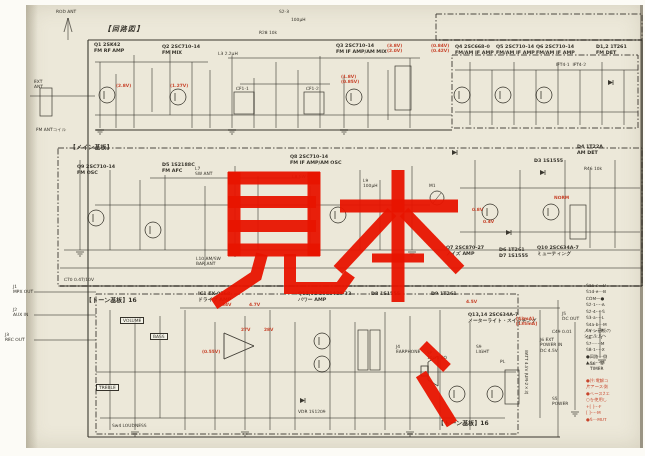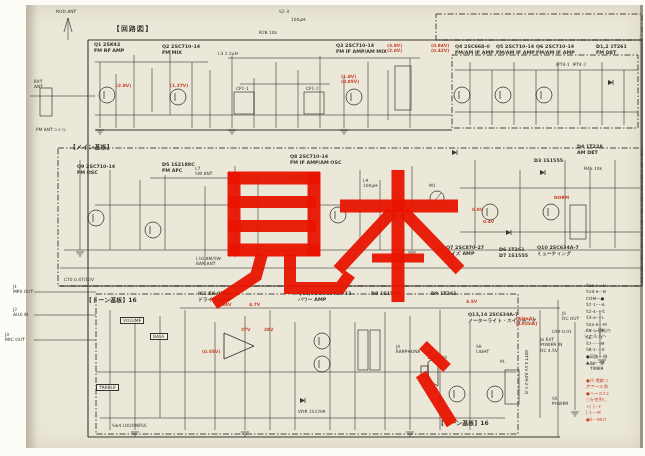--- a/index.html
+++ b/index.html
@@ -201,21 +201,21 @@
       <path d="M300,398 L300,403 L305,400.5 Z" fill="#3a372f"></path>
       <line x1="305" y1="398" x2="305" y2="403" stroke="#3a372f" stroke-width="0.8"></line>
       <path d="M452,150 L452,155 L457,152.5 Z" fill="#3a372f"></path>
       <line x1="457" y1="150" x2="457" y2="155" stroke="#3a372f" stroke-width="0.8"></line>
       <path d="M68,18 L64,32 M68,18 L72,32" stroke="#3a372f" stroke-width="0.7" fill="none"></path>
       <path d="M428,362 L438,356 L438,386 L428,380 Z" fill="none" stroke="#3a372f" stroke-width="0.8"></path>
       <rect x="421" y="366" width="7" height="10" fill="none" stroke="#3a372f" stroke-width="0.8"></rect>
       <path d="M224,333 L224,359 L254,346 Z" fill="none" stroke="#3a372f" stroke-width="0.9"></path>
     </svg>
   <div id="labels">
-      <div class="lbl title" style="left: 113px; top: 25px;">【回路図】</div>
+      <div class="lbl title" style="left: 104px; top: 25px; font-style: italic;">【回路図】</div>
       <div class="lbl section" style="left: 70px; top: 143px;">【メイン基板】</div>
       <div class="lbl section" style="left: 86px; top: 296px;">【トーン基板】16</div>
       <div class="lbl section" style="left: 438px; top: 419px;">【トーン基板】16</div>
       <div class="lbl small" style="left: 56px; top: 9px;">ROD ANT</div>
       <div class="lbl small" style="left: 34px; top: 79px;">EXT
 ANT</div>
       <div class="lbl small" style="left: 36px; top: 127px;">FM ANTコイル</div>
       <div class="lbl comp" style="left: 94px; top: 42px;">Q1 2SK42
 FM RF AMP</div>
       <div class="lbl comp" style="left: 162px; top: 44px;">Q2 2SC710-14

